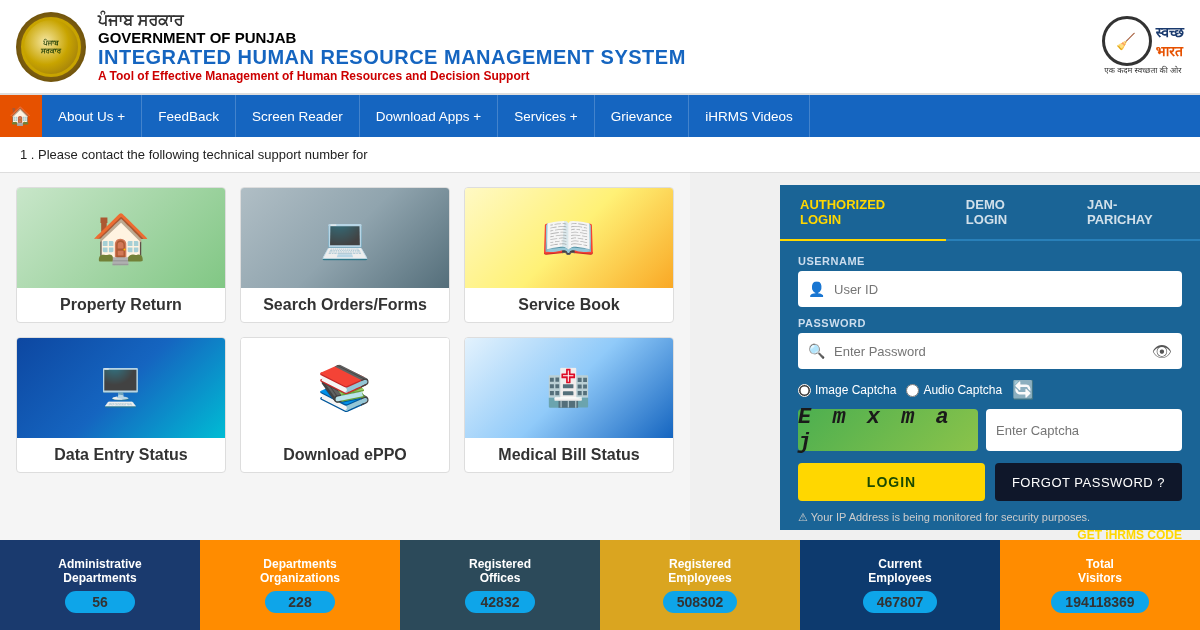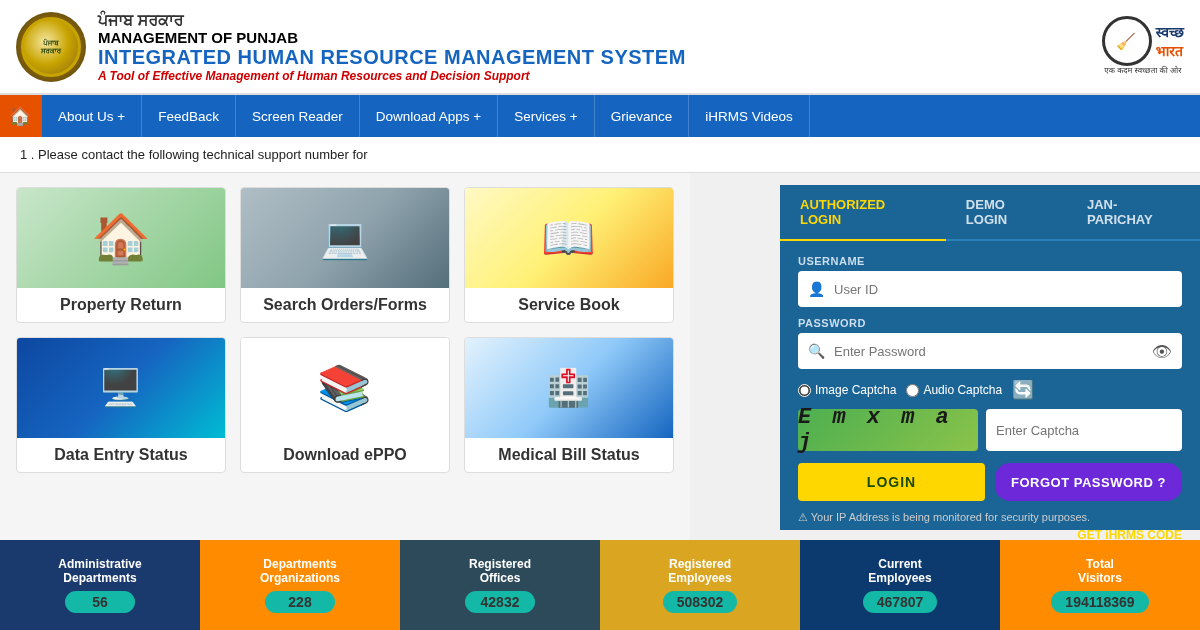--- a/index.html
+++ b/index.html
@@ -7,21 +7,21 @@
 
     
     .header { display: flex; align-items: center; justify-content: space-between; background: #fff; padding: 8px 16px; height: 95px; border-bottom: 2px solid #ddd; }
     .header-left { display: flex; align-items: center; gap: 12px; }
     .logo-circle { width: 70px; height: 70px; border-radius: 50%; background: radial-gradient(circle, #c8a400, #8b6914, #4a3500); display: flex; align-items: center; justify-content: center; flex-shrink: 0; overflow: hidden; }
     .logo-inner { width: 60px; height: 60px; border-radius: 50%; border: 3px solid #c8a400; background: radial-gradient(circle at 40% 40%, #f5e6a0, #c8a400, #8b6914); display: flex; align-items: center; justify-content: center; }
     .header-text { display: flex; flex-direction: column; justify-content: center; }
     .punjabi-text { font-size: 16px; color: #333; font-weight: bold; }
     .gov-title { font-size: 15px; font-weight: bold; color: #000; }
     .system-title { font-size: 20px; font-weight: bold; color: #1565C0; letter-spacing: 0.5px; }
-    .tagline { font-size: 12px; color: #c00; font-style: italic; font-weight: bold; }
+    .tagline { font-size: 12px; color: #c00; font-weight: bold; }
     .header-right { display: flex; align-items: center; gap: 8px; }
 
     
     .navbar { background: #1565C0; display: flex; align-items: center; height: 42px; padding: 0; }
     .nav-home { background: #e65100; width: 42px; height: 42px; display: flex; align-items: center; justify-content: center; cursor: pointer; flex-shrink: 0; }
     .nav-home span { color: white; font-size: 18px; }
     .nav-item { color: white; padding: 12px 16px; font-size: 13.5px; font-weight: 500; cursor: pointer; height: 42px; display: flex; align-items: center; white-space: nowrap; border-right: 1px solid rgba(255,255,255,0.2); }
 
     
     .ticker { background: #fff; height: 36px; display: flex; align-items: center; overflow: hidden; border-bottom: 1px solid #ddd; }
@@ -56,54 +56,54 @@
     .eye-icon { position: absolute; right: 10px; top: 50%; transform: translateY(-50%); color: #555; cursor: pointer; font-size: 16px; }
     .captcha-row { display: flex; align-items: center; gap: 10px; margin-bottom: 8px; }
     .captcha-radio { display: flex; align-items: center; gap: 4px; font-size: 12px; cursor: pointer; }
     .captcha-radio input { accent-color: #fff; }
     .refresh-icon { font-size: 18px; color: #FFD700; cursor: pointer; }
     .captcha-area { display: flex; gap: 8px; margin-bottom: 12px; }
     .captcha-img { width: 200px; height: 42px; background: linear-gradient(135deg, #4CAF50, #8BC34A); display: flex; align-items: center; justify-content: center; border-radius: 4px; font-size: 22px; font-family: 'Courier New', monospace; color: #1a1a1a; font-weight: bold; letter-spacing: 4px; font-style: italic; }
     .captcha-input { flex: 1; height: 42px; border-radius: 4px; border: none; padding: 0 10px; font-size: 13px; outline: none; }
     .btn-row { display: flex; gap: 10px; margin-bottom: 10px; }
     .btn-login { flex: 1; height: 38px; background: #FFD700; color: #1a4a00; font-weight: bold; font-size: 14px; border: none; border-radius: 4px; cursor: pointer; letter-spacing: 1px; }
-    .btn-forgot { flex: 1; height: 38px; background: #6d28d9; color: white; font-weight: bold; font-size: 13px; border: none; border-radius: 15px; cursor: pointer; letter-spacing: 0.5px; }
+    .btn-forgot { flex: 1; height: 38px; background: #0f172a; color: white; font-weight: normal; font-size: 13px; border: none; border-radius: 4px; cursor: pointer; letter-spacing: 0.5px; }
     .ip-notice { font-size: 11px; color: #ccc; display: flex; align-items: center; gap: 4px; }
     .get-code { text-align: right; font-size: 12px; color: #FFD700; cursor: pointer; font-weight: bold; margin-top: 4px; }
 
     
     .stats-bar { display: flex; height: 90px; }
     .stat-box { flex: 1; display: flex; flex-direction: column; align-items: center; justify-content: center; color: white; gap: 6px; }
     .stat-box-1 { background: #1a3a6e; }
     .stat-box-2 { background: #FF8C00; }
     .stat-box-3 { background: #2c4a5a; }
     .stat-box-4 { background: #DAA520; }
     .stat-box-5 { background: #0d3a6e; }
     .stat-box-6 { background: #FF8C00; }
     .stat-label { font-size: 12px; font-weight: bold; text-align: center; line-height: 1.2; }
-    .stat-value { background: #14b8a6; border-radius: 20px; padding: 3px 14px; font-weight: bold; font-size: 14px; color: #333; min-width: 70px; text-align: center; }
+    .stat-value { background: #0ea5e9; border-radius: 20px; padding: 3px 14px; font-weight: bold; font-size: 14px; color: #333; min-width: 70px; text-align: center; }
 
     
     .swachh-bharat { display: flex; flex-direction: column; align-items: center; }
     .swachh-circle { width: 50px; height: 50px; border-radius: 50%; border: 3px solid #333; display: flex; align-items: center; justify-content: center; background: white; font-size: 18px; }
     .swachh-label { font-size: 8px; color: #333; text-align: center; line-height: 1.3; }
   </style>
 </head>
 <body>
 
 <div class="header">
   <div class="header-left">
     <div class="logo-circle">
       <div class="logo-inner">
         <span style="font-size:7px;color:#1a3a00;font-weight:bold;text-align:center;line-height:1.1;">ਪੰਜਾਬ<br>ਸਰਕਾਰ</span>
       </div>
     </div>
     <div class="header-text">
       <span class="punjabi-text">ਪੰਜਾਬ ਸਰਕਾਰ</span>
-      <span class="gov-title">MANAGEMENT OF PUNJAB</span>
+      <span class="gov-title">GOVERNMENT OF PUNJAB</span>
       <span class="system-title">INTEGRATED HUMAN RESOURCE MANAGEMENT SYSTEM</span>
       <span class="tagline">A Tool of Effective Management of Human Resources and Decision Support</span>
     </div>
   </div>
   <div class="header-right">
     <div class="swachh-bharat">
       <div style="display:flex;align-items:center;gap:4px;">
         <div class="swachh-circle" style="font-size:16px;">🧹</div>
         <div style="display:flex;flex-direction:column;">
           <span style="font-size:14px;font-weight:bold;color:#1a3a6e;">स्वच्छ</span>

